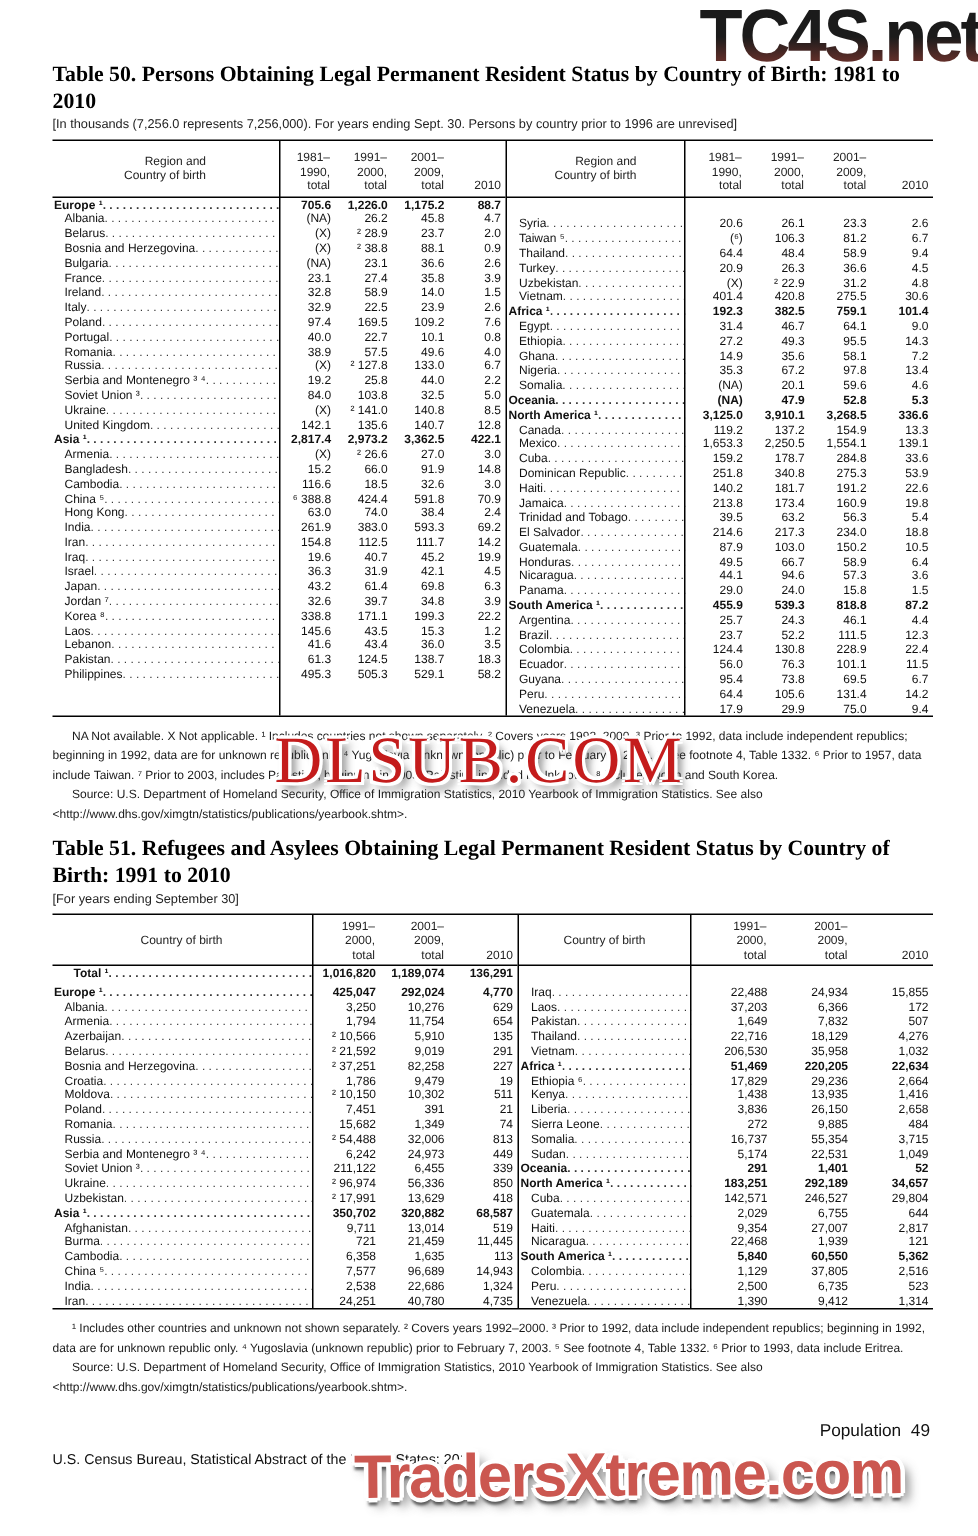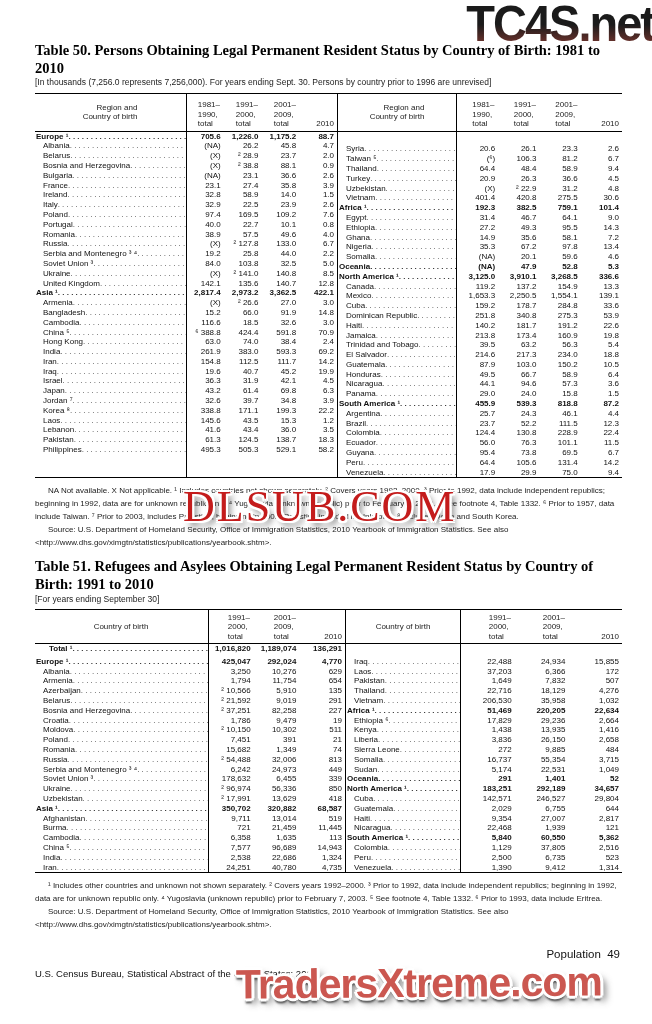--- a/index.html
+++ b/index.html
@@ -15,21 +15,21 @@
 
   
   .tbl{margin-top:5px;border-top:1.3px solid #000;border-bottom:1.3px solid #000;display:flex;width:587px}
   .half{position:relative}
   .half.r{border-left:1px solid #000}
   .hrow{display:flex;border-bottom:1px solid #000;box-sizing:border-box}
   .t50 .hrow{height:38px}
   .t51 .hrow{height:34px}
   .hcell{white-space:pre-line;font-size:8px;line-height:1.18;color:#222}
   .hlab{display:flex;align-items:center;justify-content:center;text-align:right}
-  .hnum{flex:1;display:flex;align-items:flex-end;justify-content:flex-end;text-align:left;padding:0 3px 2px 0}
+  .hnum{flex:1;display:flex;align-items:flex-end;justify-content:flex-end;text-align:right;padding:0 3px 2px 0}
   .tbody{}
   .tr{display:flex;height:9.8px;line-height:9.8px;font-size:8px}
   .tr.t{margin-bottom:3px}
   .tr.t .td,.tr.h .td{font-weight:bold}
   .td{white-space:nowrap}
   .td.lab{display:flex;overflow:hidden;padding-left:1px}
   .td.num{flex:1;text-align:right;padding-right:3px}
   .tr.c .lt{padding-left:7px}
   .tr.t .lt{padding-left:13px}
   .leader{flex:1;overflow:hidden;white-space:nowrap;color:#333}
@@ -940,21 +940,21 @@
             </div>
             <div class="td num">6,242</div>
             <div class="td num">24,973</div>
             <div class="td num">449</div>
           </div>
           <div class="tr c">
             <div class="td lab">
               <div class="lt">Soviet Union ³</div>
               <div class="leader"></div>
             </div>
-            <div class="td num">178,632</div>
+            <div class="td num">211,122</div>
             <div class="td num">6,455</div>
             <div class="td num">339</div>
           </div>
           <div class="tr c">
             <div class="td lab">
               <div class="lt">Ukraine</div>
               <div class="leader"></div>
             </div>
             <div class="td num">² 96,974</div>
             <div class="td num">56,336</div>

